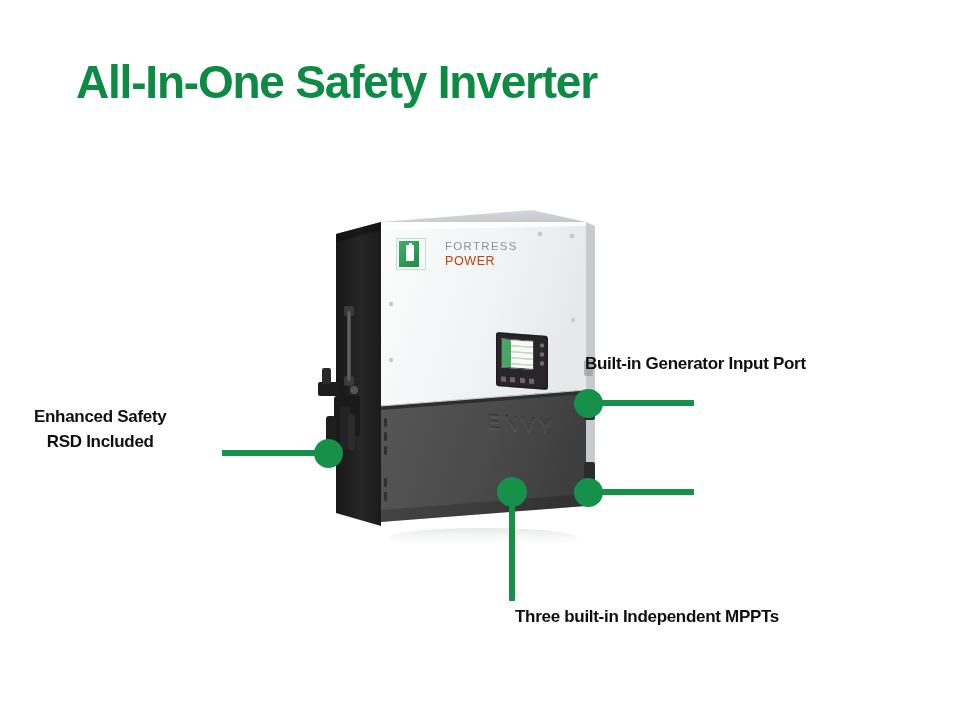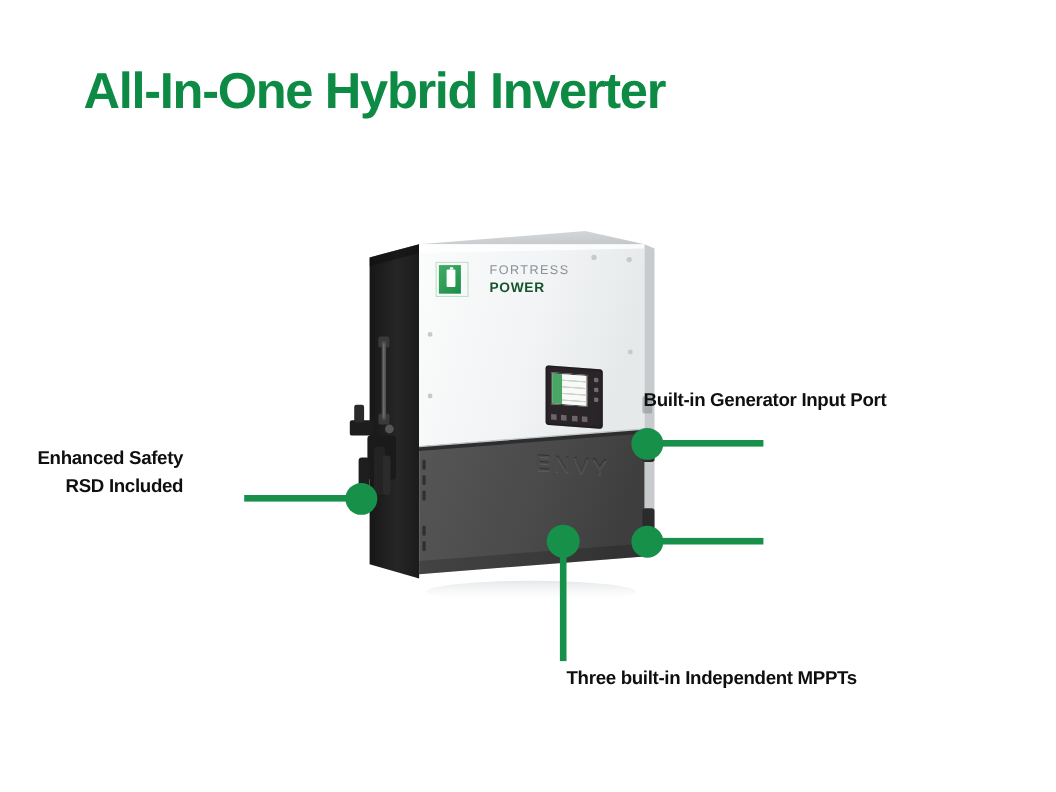--- a/index.html
+++ b/index.html
@@ -35,21 +35,21 @@
   
   .callout {
     position:absolute;
     font-size:17px;
     font-weight:bold;
     letter-spacing:-0.3px;
     color:#0f0f0f;
     line-height:1.45;
     white-space:nowrap;
   }
-  .callout-left   { left:34px;  top:405px; text-align:right; }
+  .callout-left   { left:34px;  top:405px; text-align:center; }
   .callout-gen    { left:585px; top:352px; }
   .callout-break  { left:585px; top:448px; }
   .callout-mppt   { left:504px; top:605px;margin-left:11px; }
 
   
   .dot {
     position:absolute;
     border-radius:50%;
     background:#17904a;
   }
@@ -98,21 +98,21 @@
   }
   .logo-mark .batt:after {
     content:""; position:absolute; left:2.5px; top:-2.5px;
     width:3px; height:2.5px; background:#ffffff;
   }
   .logo-text { line-height:1.0; }
   .logo-text .l1 {
     font-size:11.5px; letter-spacing:1.3px; color:#8a9298; font-weight:500;
   }
   .logo-text .l2 {
-    font-size:12.5px; letter-spacing:0.6px; color:#14532d; font-weight:bold;
+    font-size:12.5px; letter-spacing:0.6px; color:#c2410c; font-weight:normal;
     margin-top:2px;
   }
 
   
   .lcd {
     position:absolute;
     left:496px; top:334px;
     width:52px; height:54px;
     background:#2a2528;
     border-radius:3px;
@@ -155,21 +155,21 @@
     transform:skewY(4.2deg);
     user-select:none;
   }
 </style>
 </head>
 <body>
 
 <div class="stage">
 
   <div class="headline">
-    <div class="title">All-In-One Hybrid Inverter</div>
+    <div class="title">All-In-One Safety Inverter</div>
   </div>
 
   <div class="product">
     <svg viewBox="0 0 300 345" xmlns="http://www.w3.org/2000/svg">
       <defs>
         <linearGradient id="gFace" x1="0" y1="0" x2="1" y2="0.25">
           <stop offset="0%" stop-color="#fbfcfc"></stop>
           <stop offset="55%" stop-color="#f2f4f5"></stop>
           <stop offset="100%" stop-color="#e6e9ea"></stop>
         </linearGradient>

